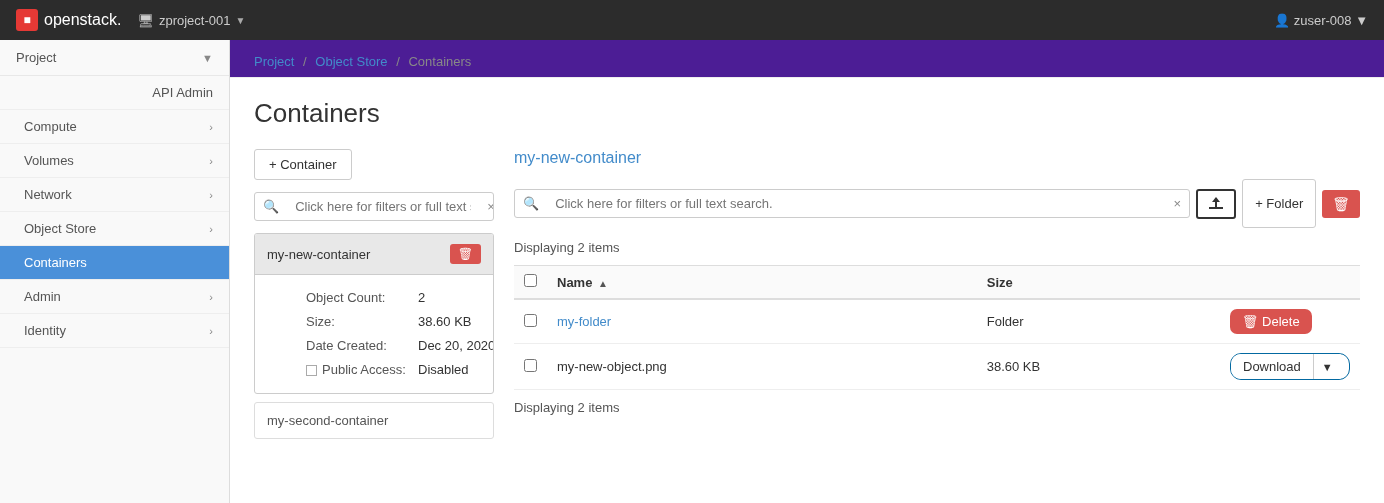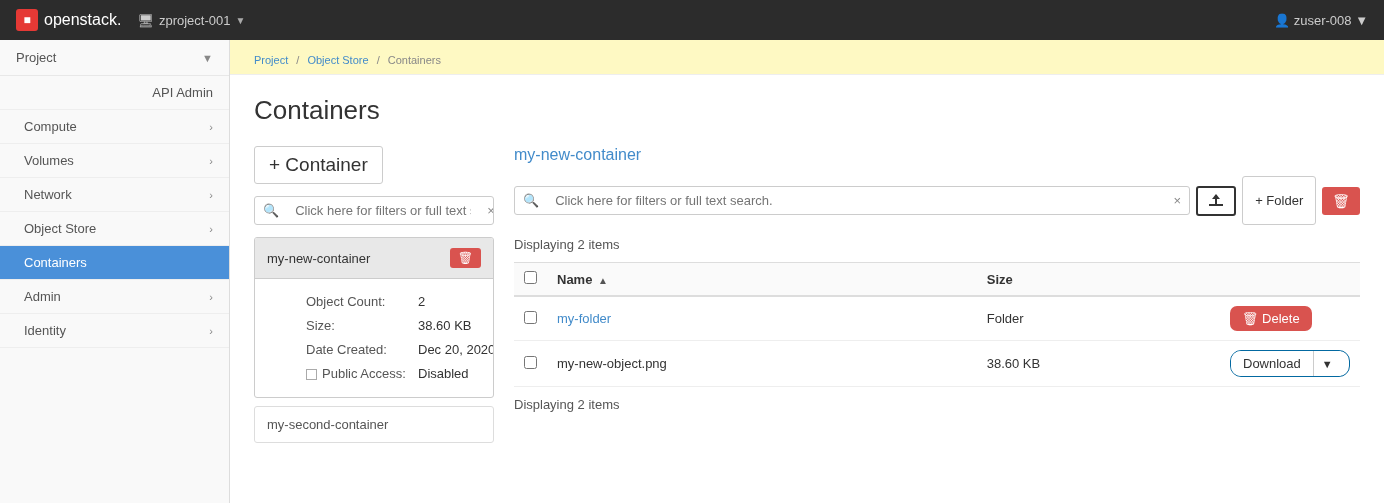--- a/index.html
+++ b/index.html
@@ -36,35 +36,35 @@
       padding: 9px 16px 9px 24px; cursor: pointer; color: #555; font-size: 13px;
       display: flex; align-items: center; justify-content: space-between;
       border-bottom: 1px solid #eee;
     }
     .sidebar-item.active { background: #4a90d9; color: white; font-weight: 500; }
     .sidebar-item.api-access { padding-left: 16px; text-align: right; padding-right: 16px; justify-content: flex-end; }
     .chevron { font-size: 11px; color: #888; }
 
     
     .main { flex: 1; background: white; padding: 0; overflow: auto; }
-    .breadcrumb { padding: 14px 24px 8px; font-size: 11px; color: #888; border-bottom: 1px solid #eee; background: #fef9c3; }
+    .breadcrumb { padding: 14px 24px 8px; font-size: 13px; color: #888; border-bottom: 1px solid #eee; background: #4c1d95; }
     .breadcrumb a { color: #428bca; text-decoration: none; }
     .breadcrumb span { color: #888; }
     .breadcrumb-sep { margin: 0 5px; color: #bbb; }
 
     .page-content { padding: 20px 24px; }
     .page-title { font-size: 26px; font-weight: 300; color: #333; margin-bottom: 20px; }
 
     .containers-layout { display: flex; gap: 0; }
 
     
     .left-panel { width: 240px; flex-shrink: 0; margin-right: 20px; }
     .btn-container {
       background: white; border: 1px solid #ccc; border-radius: 3px;
-      padding: 7px 14px; font-size: 19px; cursor: pointer; color: #333;
+      padding: 7px 14px; font-size: 13px; cursor: pointer; color: #333;
       margin-bottom: 12px; display: inline-block;
     }
     .search-bar {
       display: flex; align-items: center; border: 1px solid #ccc; border-radius: 3px;
       background: white; margin-bottom: 12px; overflow: hidden;
     }
     .search-bar input {
       border: none; outline: none; flex: 1; padding: 6px 8px; font-size: 13px; color: #555;
     }
     .search-icon { padding: 6px 8px; color: #888; }

